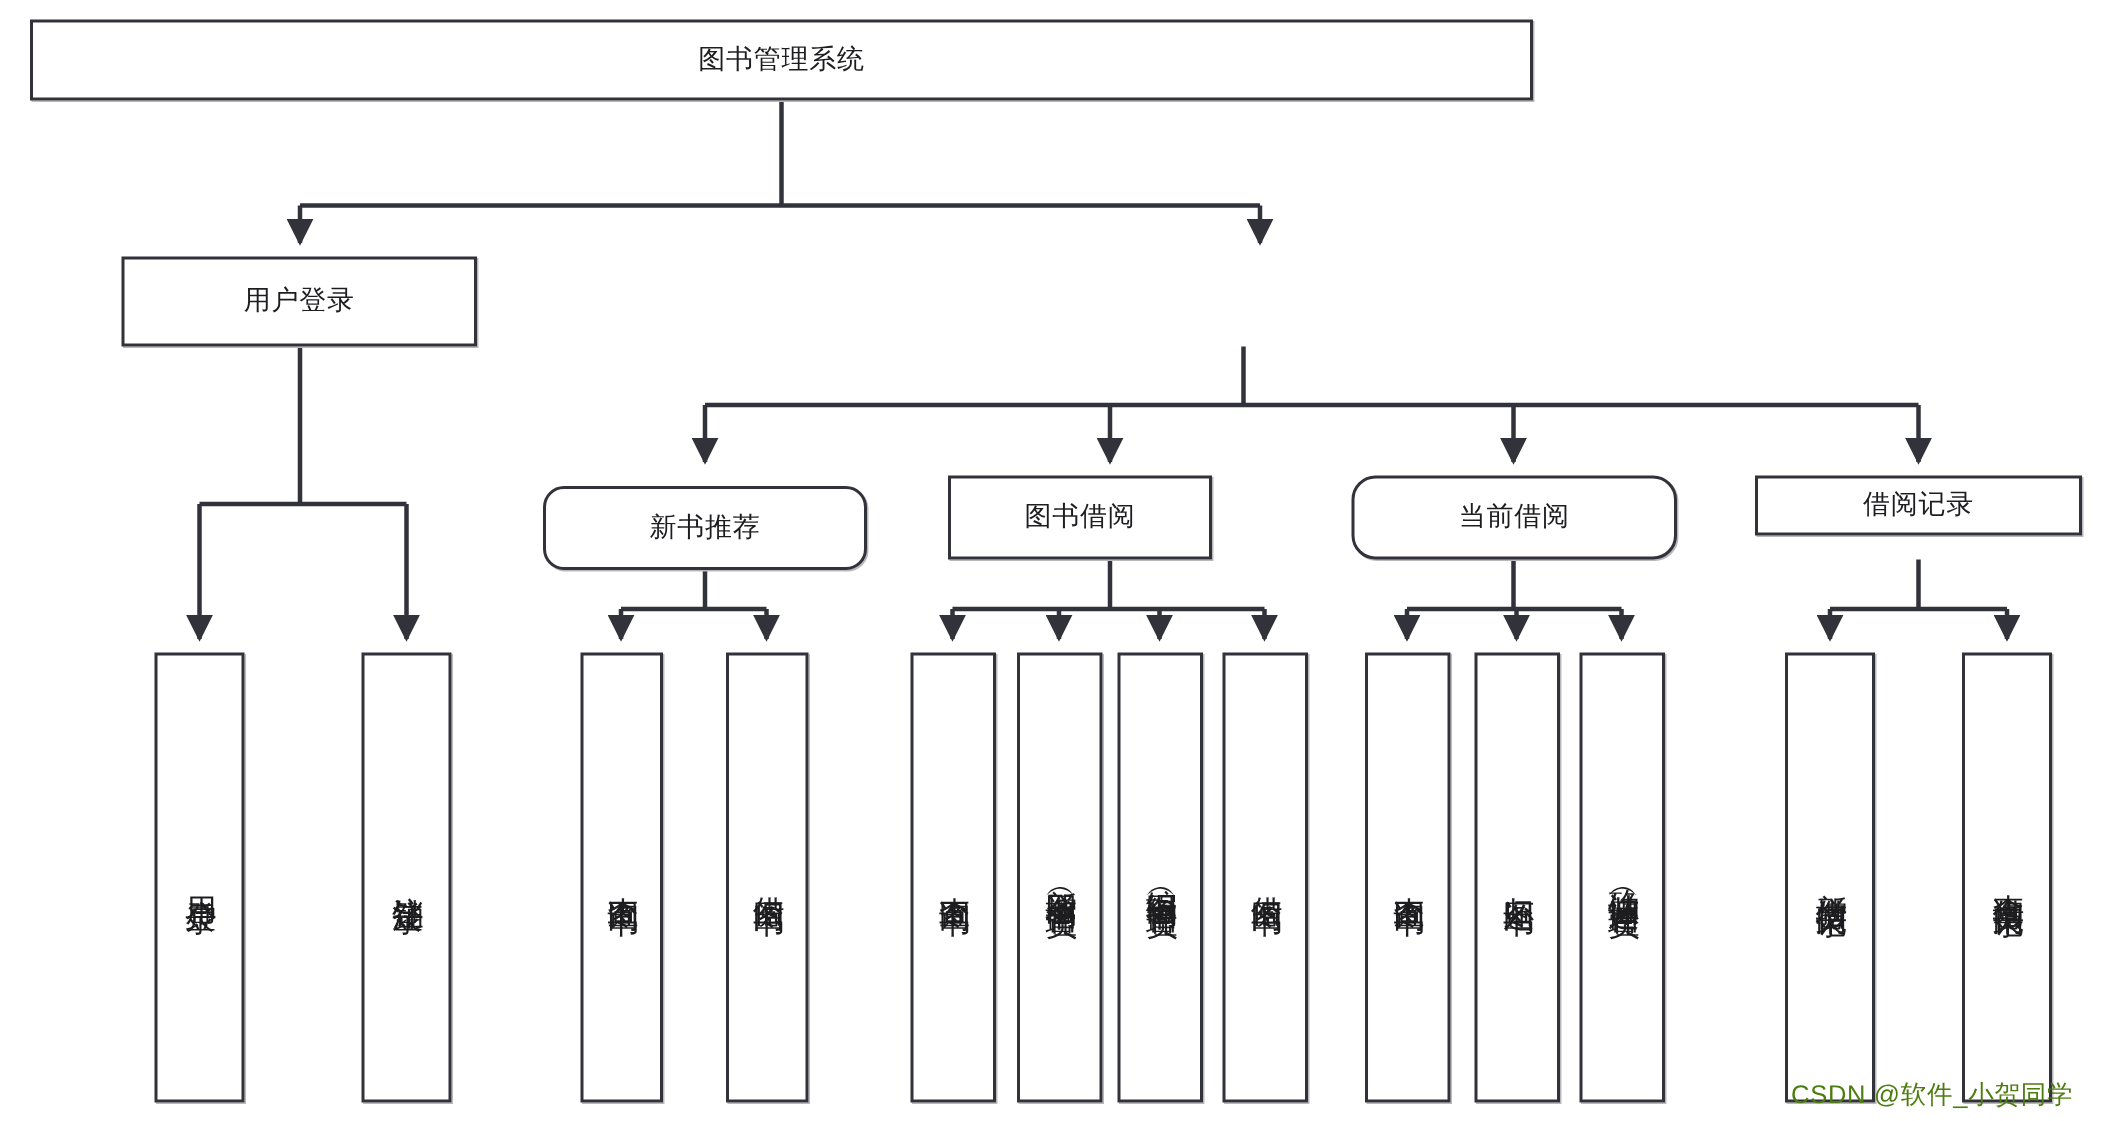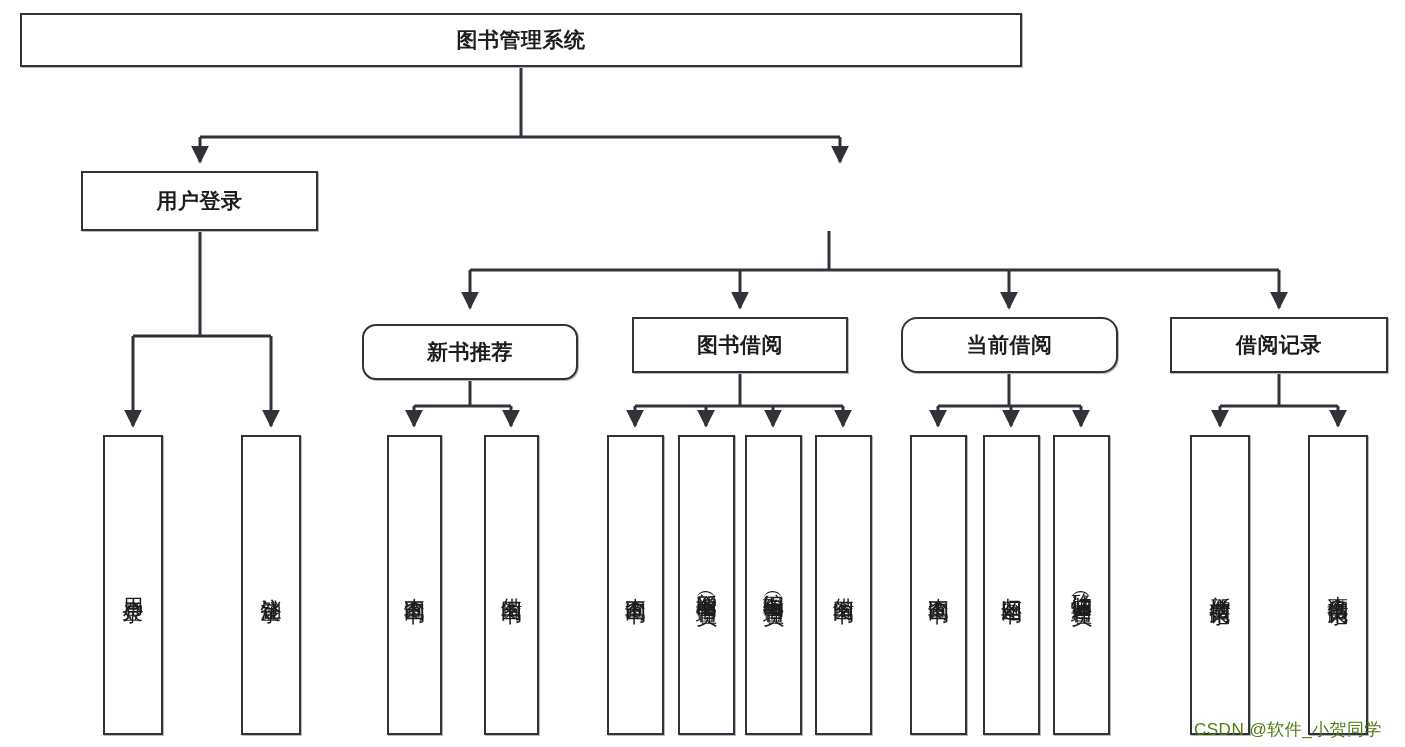--- a/index.html
+++ b/index.html
@@ -30,24 +30,23 @@
     box-sizing: border-box;
     background: #ffffff;
     border: 2px solid #32323a;
     box-shadow: 1px 1px 0 0 #b9b9bd;
     display: flex;
     align-items: center;
     justify-content: center;
     color: #1d1d20;
   }
   .node.horiz {
-    font-size: 21px;
+    font-size: 18px;
     letter-spacing: 0.5px;
     line-height: 1.1;
-    font-weight: bold;
   }
   .node.vert {
     font-size: 21px;
     writing-mode: vertical-rl;
     text-orientation: upright;
     letter-spacing: 2px;
     padding: 6px 0;
     line-height: 1.15;
     white-space: nowrap;
   }
@@ -122,27 +121,27 @@
     <span class="label">图书管理系统</span>
   </div>
 
   <div class="node horiz" id="n-l2-0" style="left: 81px; top: 171px; width: 237px; height: 60px;">
     <span class="label">用户登录</span>
   </div>
 
   <div class="node horiz" id="n-l3-0" style="left: 362px; top: 324px; width: 216px; height: 56px; border-radius: 14px;">
     <span class="label">新书推荐</span>
   </div>
-  <div class="node horiz" id="n-l3-1" style="left: 632px; top: 317px; width: 216px; height: 56px; justify-content: center;">
+  <div class="node horiz" id="n-l3-1" style="left: 632px; top: 317px; width: 176px; height: 56px; justify-content: center;">
     <span class="label">图书借阅</span>
   </div>
   <div class="node horiz" id="n-l3-2" style="left: 901px; top: 317px; width: 217px; height: 56px; border-radius: 16px;">
     <span class="label">当前借阅</span>
   </div>
-  <div class="node horiz" id="n-l3-3" style="left: 1170px; top: 317px; width: 218px; height: 56px;">
+  <div class="node horiz" id="n-l3-3" style="left: 1170px; top: 317px; width: 218px; height: 40px;">
     <span class="label">借阅记录</span>
   </div>
 
   <div class="node vert" id="n-lf-0" style="left: 103px; top: 435px; width: 60px; height: 300px;">
     <span class="label">用户登录</span>
   </div>
   <div class="node vert" id="n-lf-1" style="left: 241px; top: 435px; width: 60px; height: 300px;">
     <span class="label">注销登录</span>
   </div>
   <div class="node vert" id="n-lf-2" style="left: 387px; top: 435px; width: 55px; height: 300px;">

